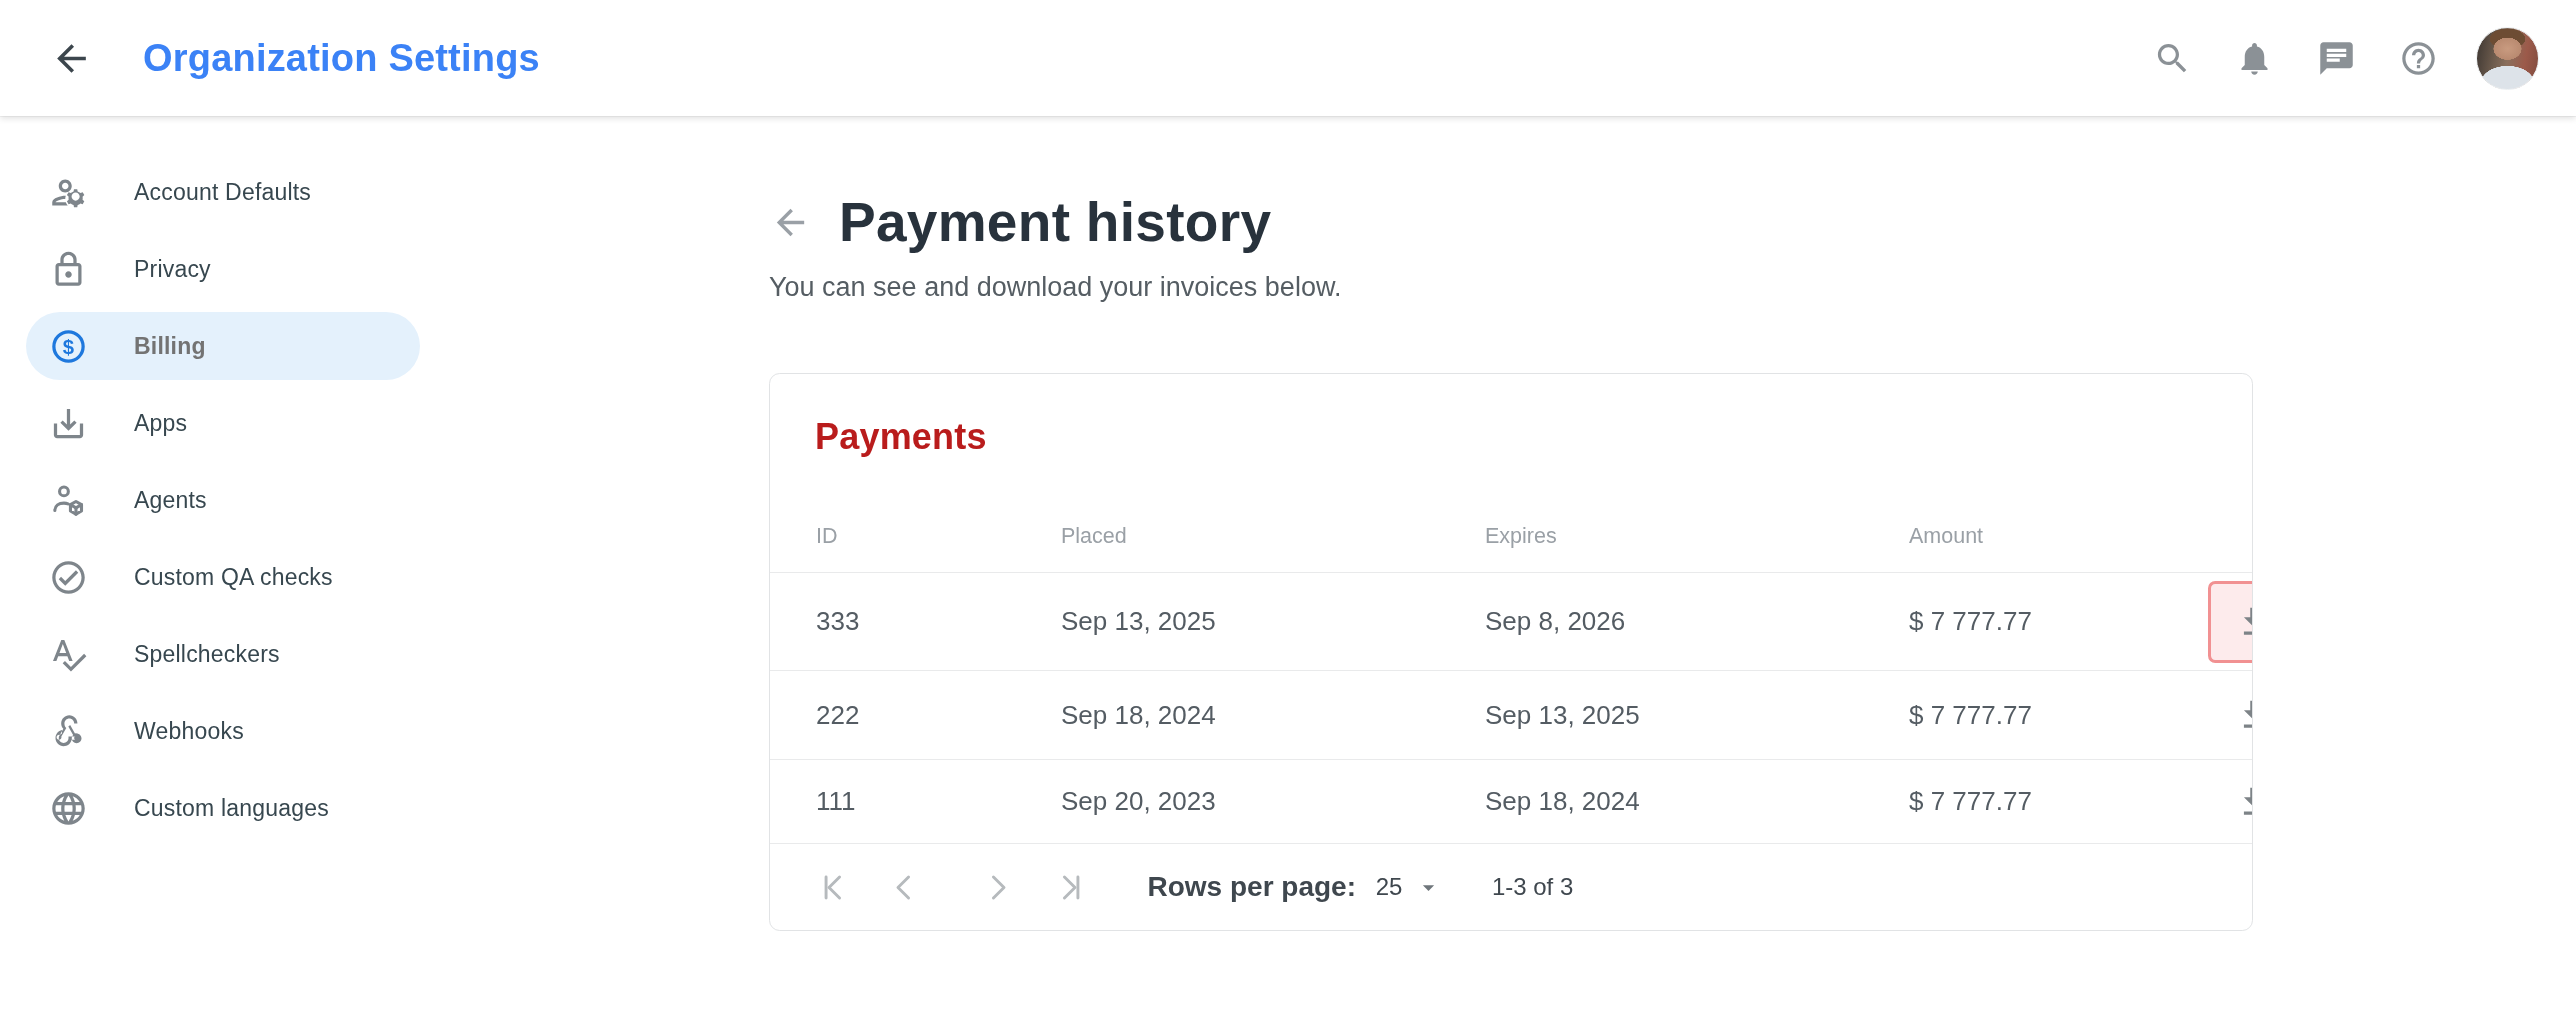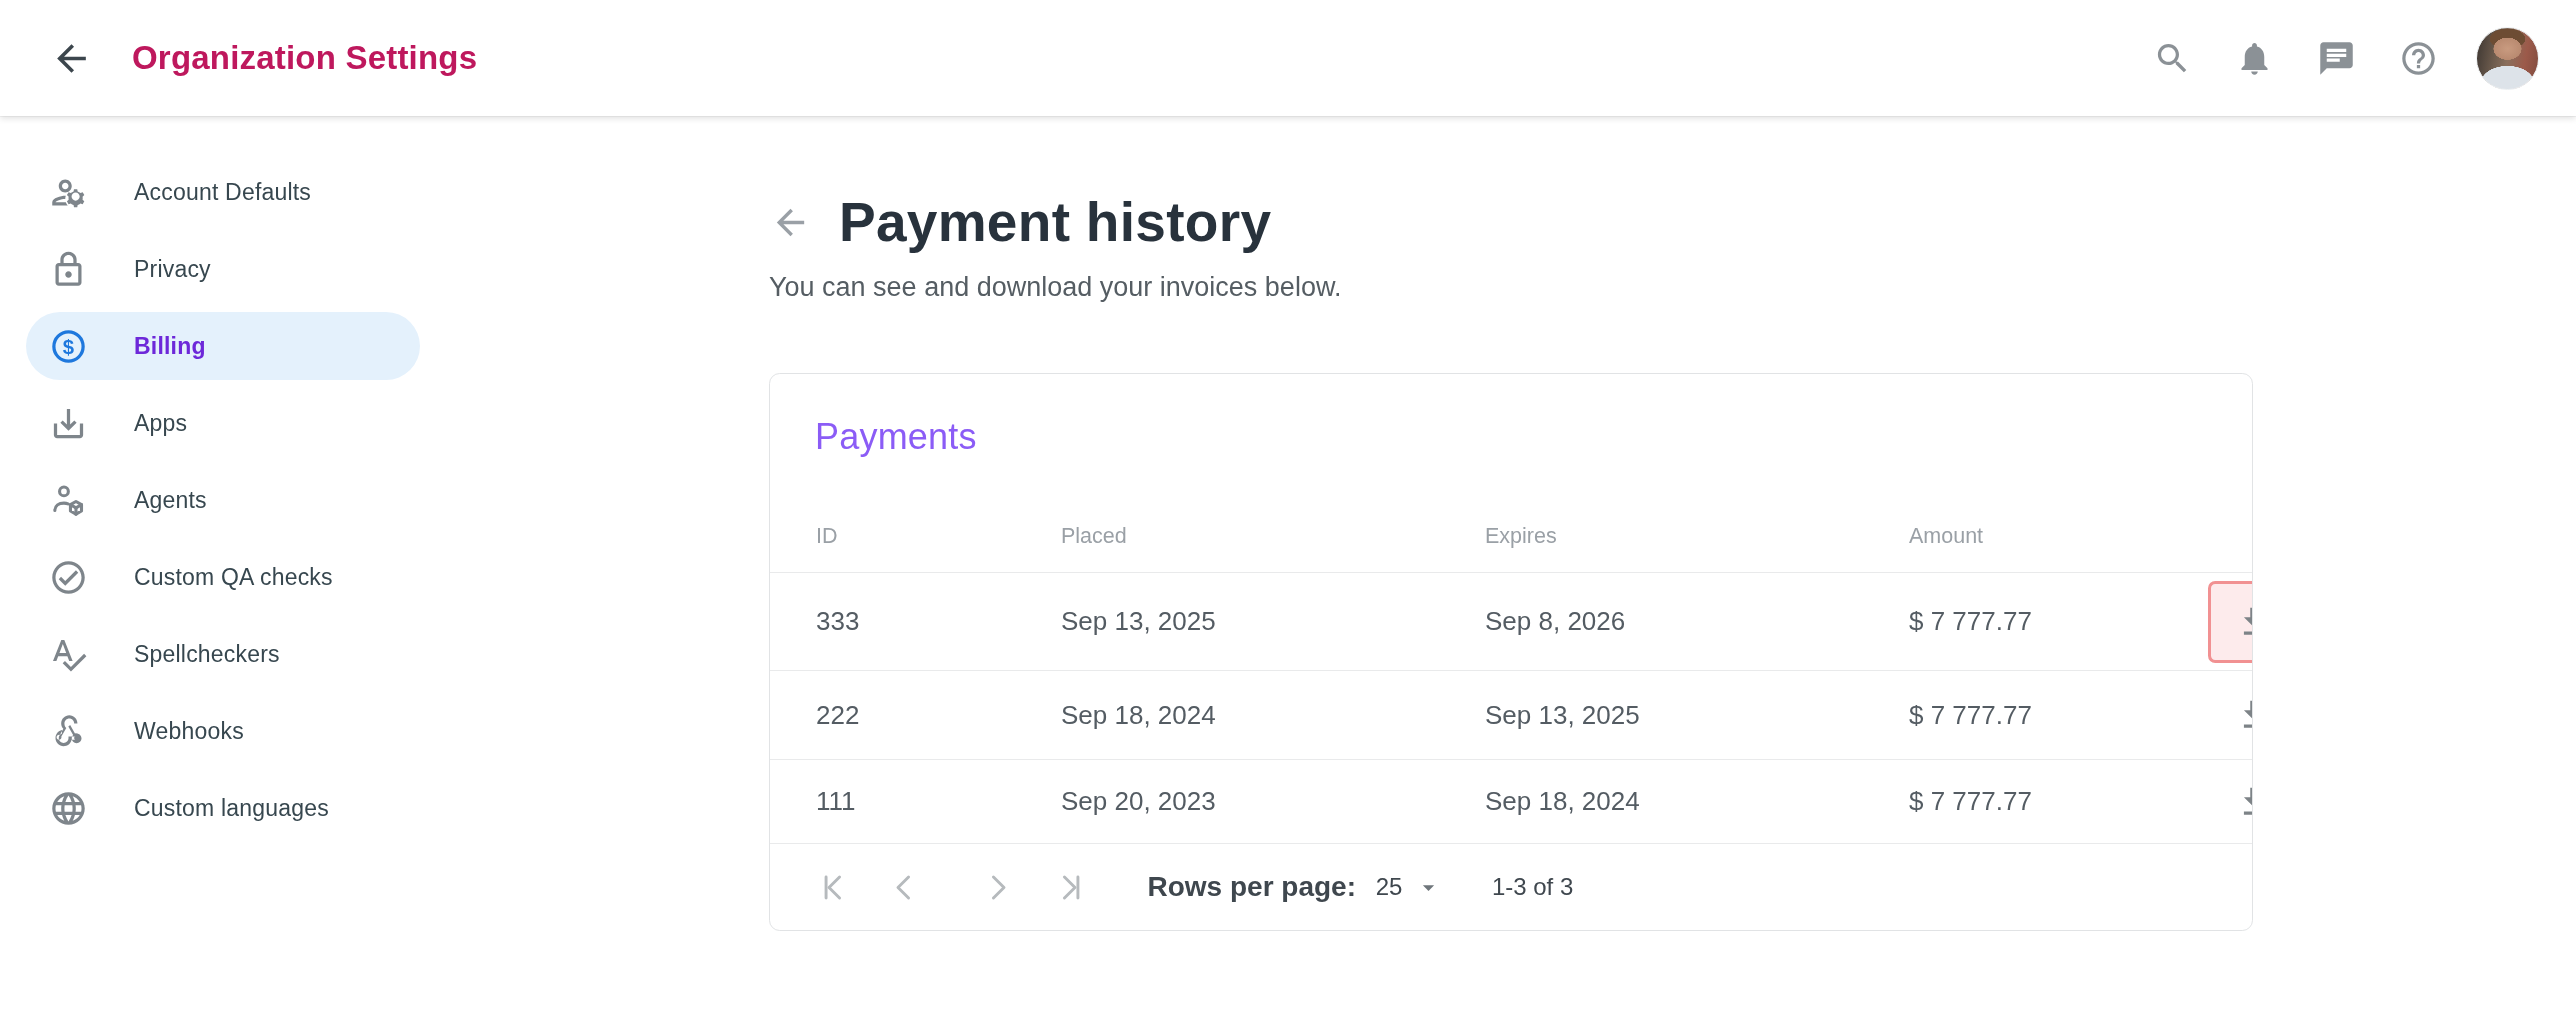--- a/index.html
+++ b/index.html
@@ -4,21 +4,21 @@
 <style>
   * { margin:0; padding:0; box-sizing:border-box; }
   html,body { background:#ffffff; }
   body { font-family:"Liberation Sans", sans-serif; color:#28323c; }
   .page { position:relative; width:2576px; height:1021px; background:#fff; overflow:hidden; }
 
   
   .appbar { position:relative; height:116px; background:#fff; display:flex; align-items:center;
             padding:0 37px 0 50px; box-shadow:0 2.7px 6.3px rgba(0,0,0,.12), 0 0.9px 0 rgba(0,0,0,.05); z-index:5; }
   .appbar .back { width:43px; height:43px; color:#3c464d; cursor:pointer; flex:none; }
-  .appbar-title { font-size:33px; font-weight:700; letter-spacing:0.2px; color:#be185d; margin-left:39px; }
+  .appbar-title { font-size:38px; font-weight:700; letter-spacing:0.2px; color:#3b82f6; margin-left:50px; }
   .appbar-spacer { flex:1; }
   .topicon { width:39px; height:39px; color:#8b9196; margin-left:43px; flex:none; }
   .avatar { width:63px; height:63px; border-radius:50%; margin-left:38px; flex:none; border:1.8px solid #eceff1;
             background:
               radial-gradient(38% 30% at 50% 34%, #c99b80 0%, #b98a70 60%, rgba(0,0,0,0) 61%),
               radial-gradient(48% 28% at 50% 18%, #6d4c33 0%, #6d4c33 60%, rgba(0,0,0,0) 61%),
               radial-gradient(72% 46% at 50% 90%, #dde3e9 0%, #dde3e9 60%, rgba(0,0,0,0) 61%),
               linear-gradient(100deg, #3a3430 0%, #6b5a4c 30%, #8a6f5c 50%, #9c5a4a 75%, #7e4a3e 100%); }
 
   
@@ -26,32 +26,32 @@
   .sidebar { width:769px; flex:none; padding-top:33px; }
   .main { flex:1; padding-top:63px; }
 
   
   .side-item { width:394px; height:68px; margin:9px 0 9px 26px; border-radius:34px;
                display:flex; align-items:center; padding-left:23px; cursor:pointer; }
   .sicon { width:39px; height:39px; color:#7e858b; flex:none; display:block; }
   .slabel { margin-left:46px; font-size:23px; font-weight:500; color:#37474f; letter-spacing:0.2px; }
   .side-item.active { background:#e4f1fc; }
   .side-item.active .sicon { color:#1e78dd; }
-  .side-item.active .slabel { color:#6d28d9; font-weight:600; }
+  .side-item.active .slabel { color:#737373; font-weight:600; }
 
   
   .page-title-row { display:flex; align-items:center; height:86px; }
   .page-back { width:41px; height:41px; color:#9aa0a6; margin-left:0.9px; margin-right:28px; cursor:pointer; flex:none; }
   .page-title { font-size:55px; font-weight:700; color:#28323c; letter-spacing:0.3px; }
   .page-subtitle { margin-top:7.2px; height:32px; font-size:27px; color:#555d63; }
 
   
   .card { margin-top:69px; width:1484px; background:#fff; border:1.8px solid #e1e3e5; border-radius:10.7px; overflow:hidden; }
   .card-title-row { height:126px; display:flex; align-items:center; padding:0 45px; }
-  .card-title { font-size:36px; font-weight:400; color:#8b5cf6; letter-spacing:0.2px; }
+  .card-title { font-size:36px; font-weight:700; color:#b91c1c; letter-spacing:0.2px; }
 
   .t-row { display:grid; grid-template-columns:225px 404px 404px 279px 1fr; align-items:center;
            padding-left:46px; padding-right:1.8px;gap:20px; }
   .t-head { height:72px; font-size:21.5px; color:#9aa0a6; }
   .t-data { border-top:1.8px solid #e9eaeb; font-size:26px; color:#545c63; }
   .row-1 { height:98px; } .row-2 { height:89px; } .row-3 { height:84px; }
   .cell-dl { display:flex; justify-content:flex-end; }
   .dl-btn { width:93px; height:82px; display:flex; align-items:center; justify-content:center;
             background:transparent; border:3.6px solid transparent; border-radius:7.2px; cursor:pointer; }
   .dl-btn.highlighted { background:#fdebec; border-color:#f19192; }

